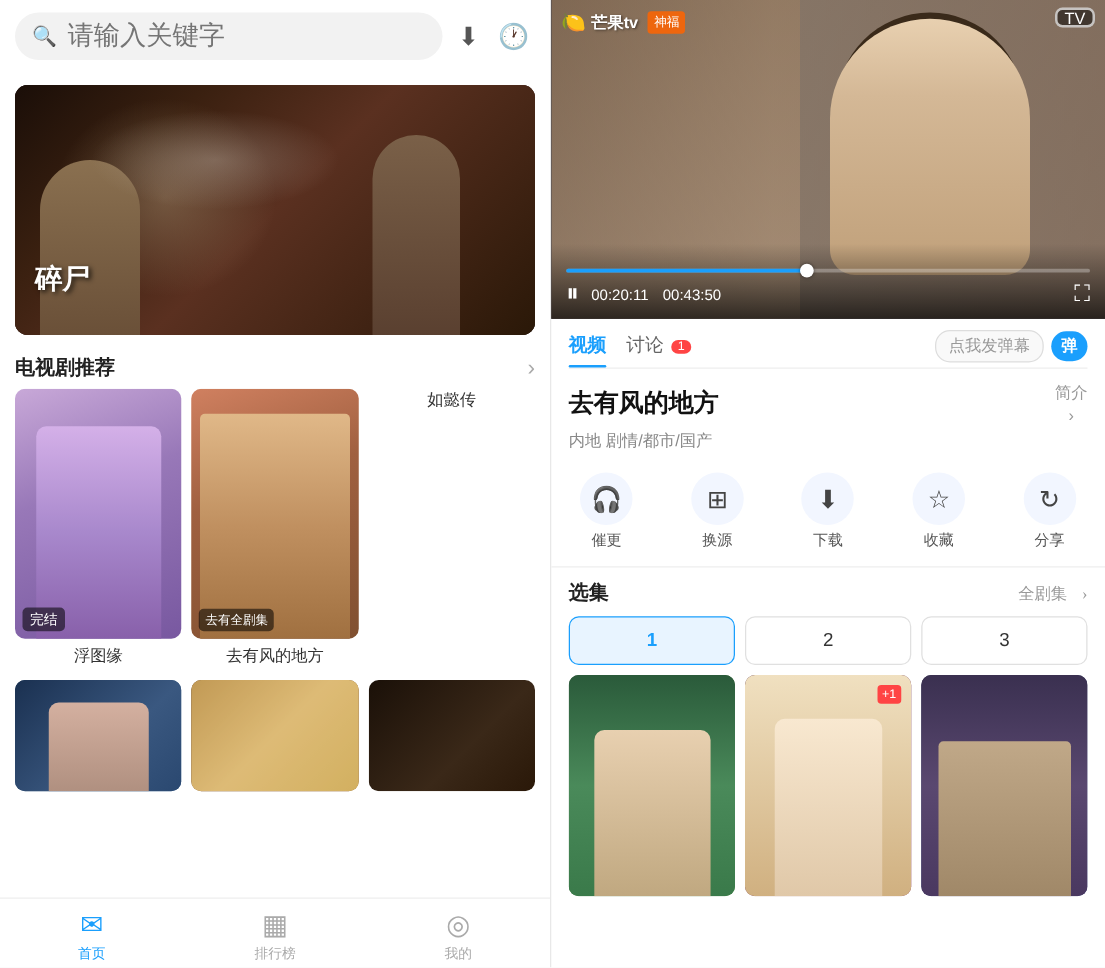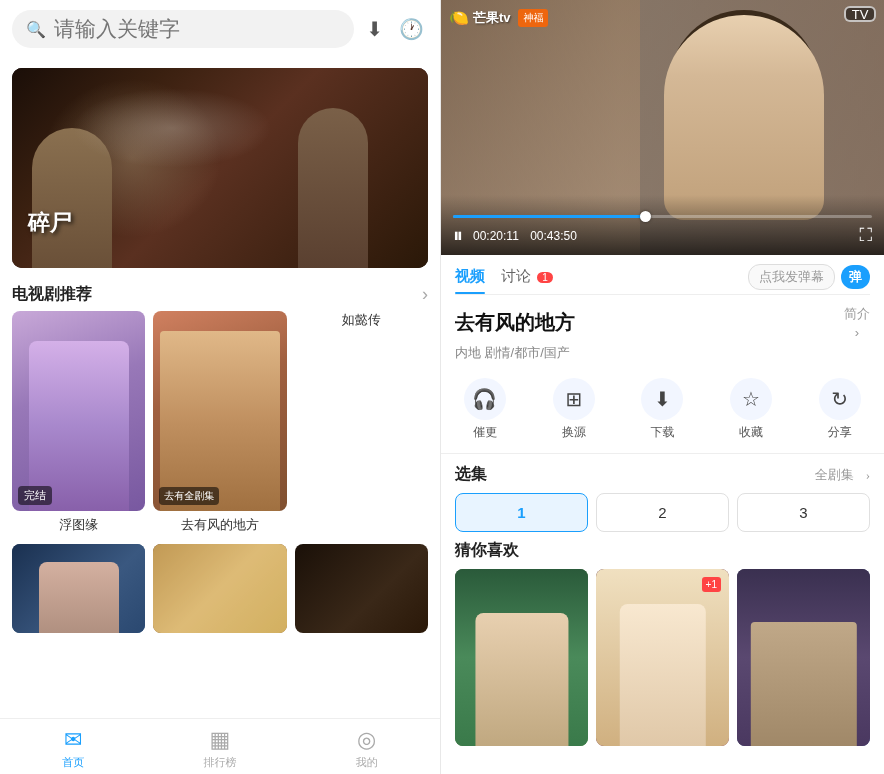--- a/index.html
+++ b/index.html
@@ -745,21 +745,20 @@
       </span>
     </div>
     <div class="episode-list">
       <div class="episode-btn active">1</div>
       <div class="episode-btn">2</div>
       <div class="episode-btn">3</div>
     </div>
   </div>
 
   <div class="recommend-section">
-    <div class="recommend-title">猜你喜欢</div>
     <div class="recommend-list">
       <div class="recommend-item rec-bg-1">
         <div style="width:100%;height:100%;background:linear-gradient(180deg,#2a5a3a 0%,#4a8a5a 50%,#3a7a4a 100%);position:relative;">
           <div style="position:absolute;bottom:0;left:50%;transform:translateX(-50%);width:70%;height:75%;background:linear-gradient(180deg,#e8d0b0 0%,#c0a880 100%);border-radius:8px 8px 0 0;"></div>
         </div>
       </div>
       <div class="recommend-item rec-bg-2">
         <div style="width:100%;height:100%;background:linear-gradient(180deg,#f0e0c0 0%,#e0c8a0 50%,#d0b080 100%);position:relative;">
           <div style="position:absolute;bottom:0;left:50%;transform:translateX(-50%);width:65%;height:80%;background:linear-gradient(180deg,#f8e8d0 0%,#e0c8a8 100%);border-radius:8px 8px 0 0;"></div>
           <div style="position:absolute;top:8px;right:8px;background:#ff4444;color:#fff;font-size:10px;padding:2px 4px;border-radius:3px;">+1</div>

